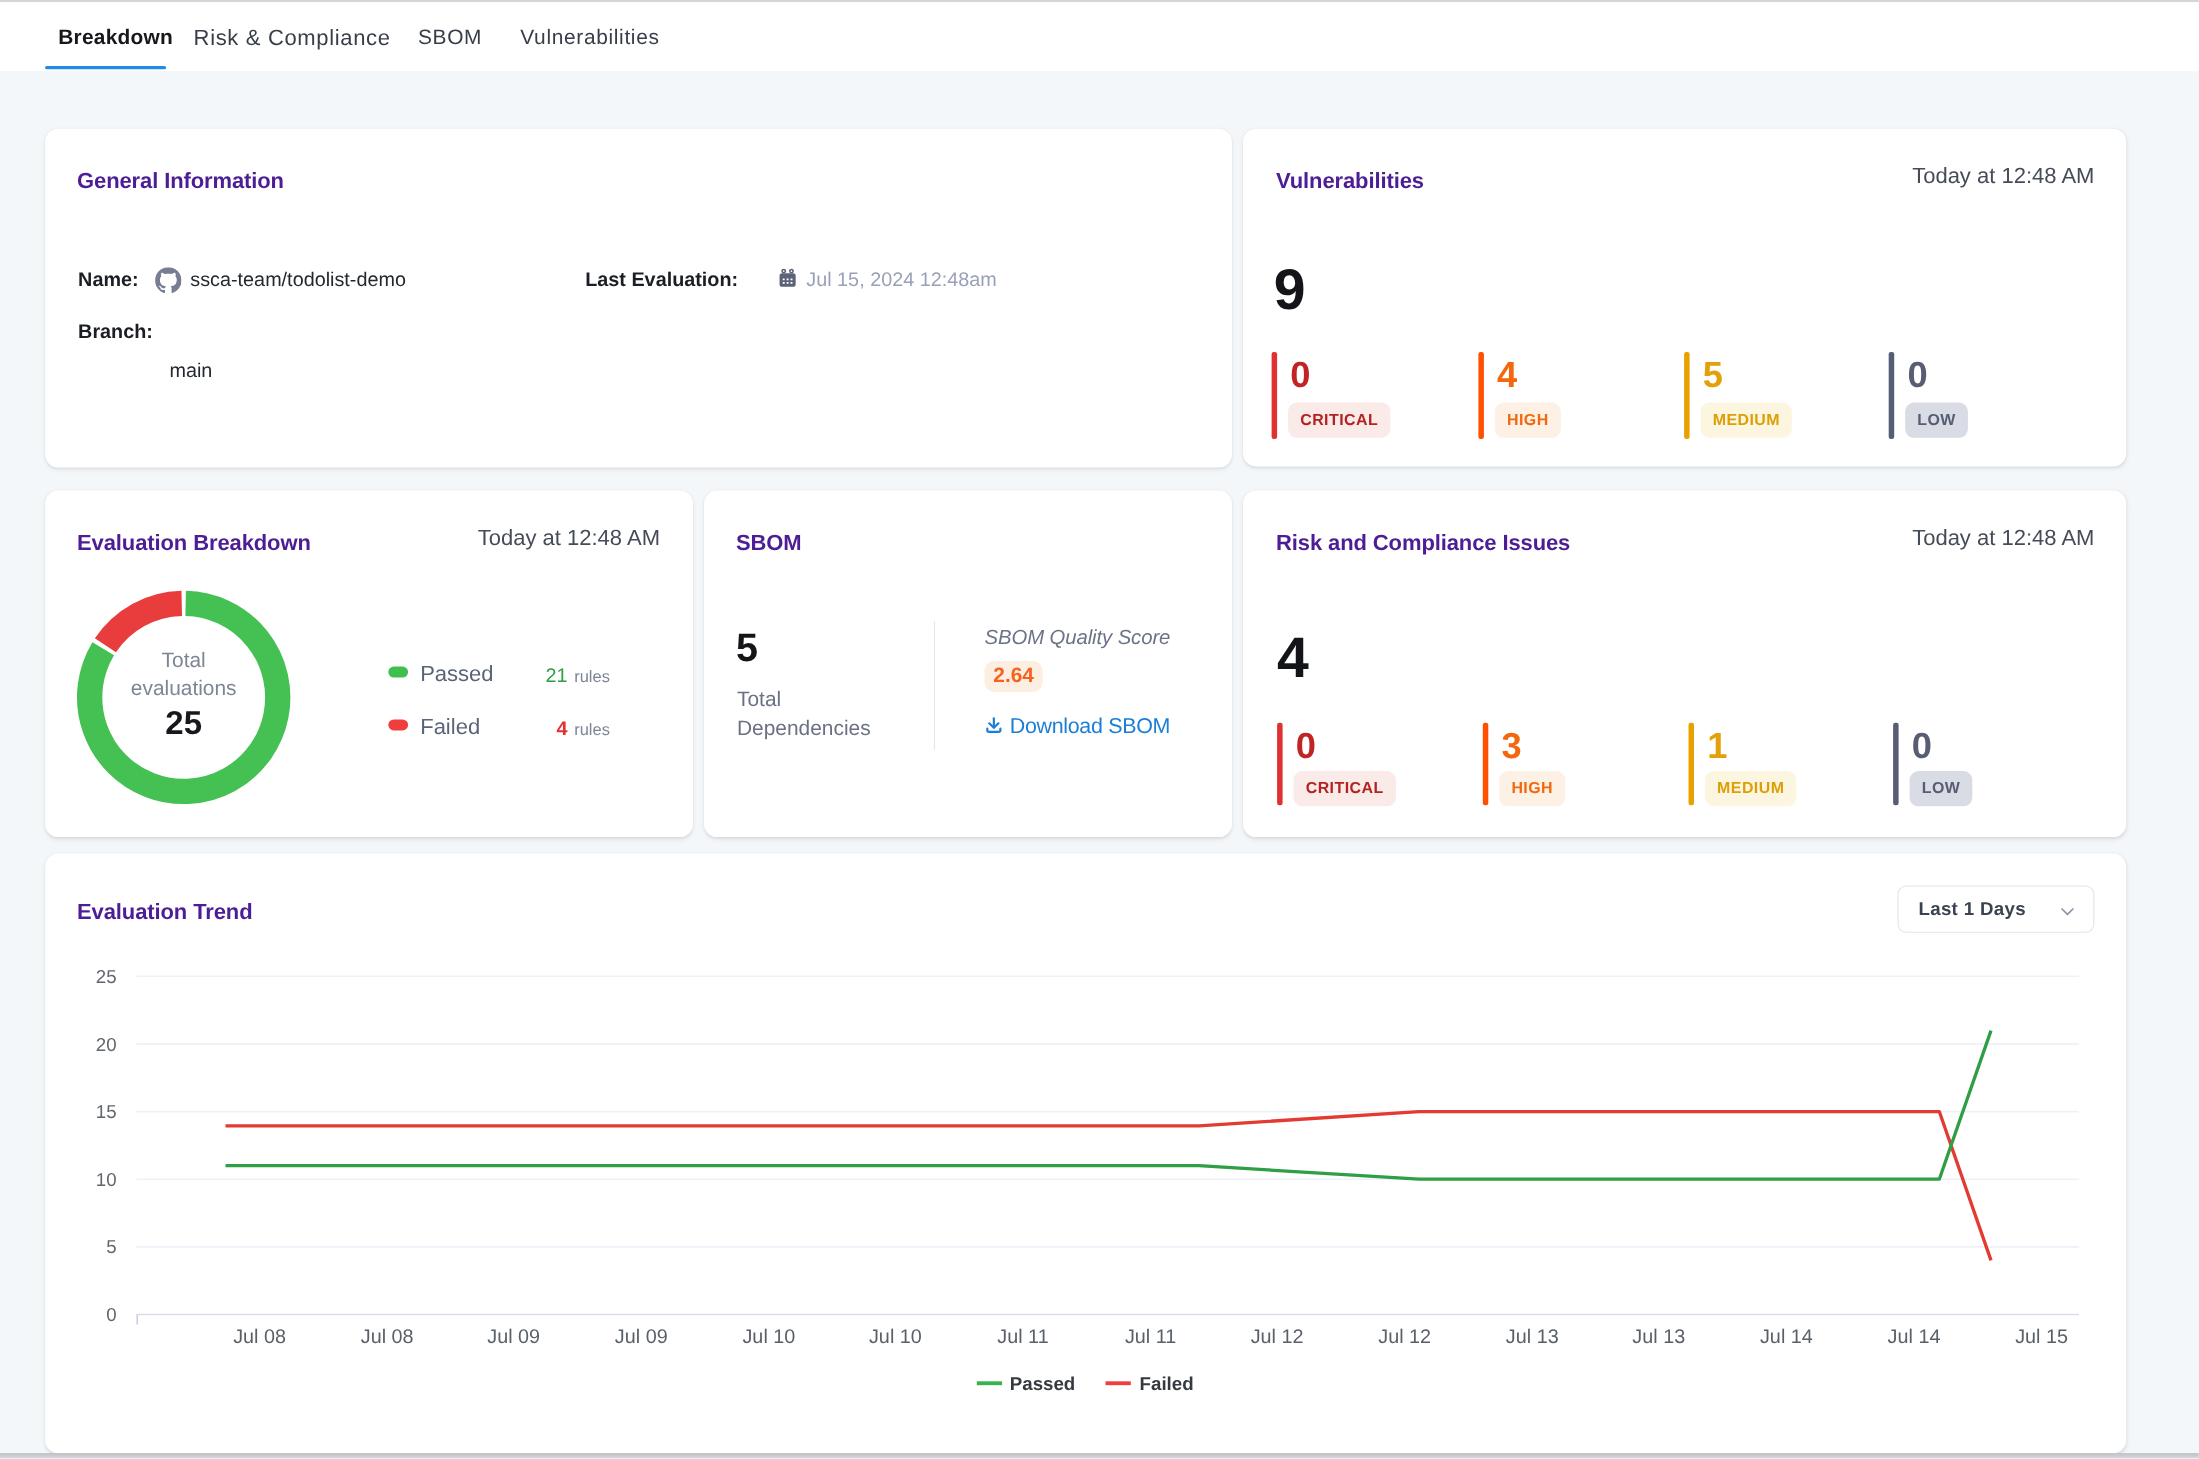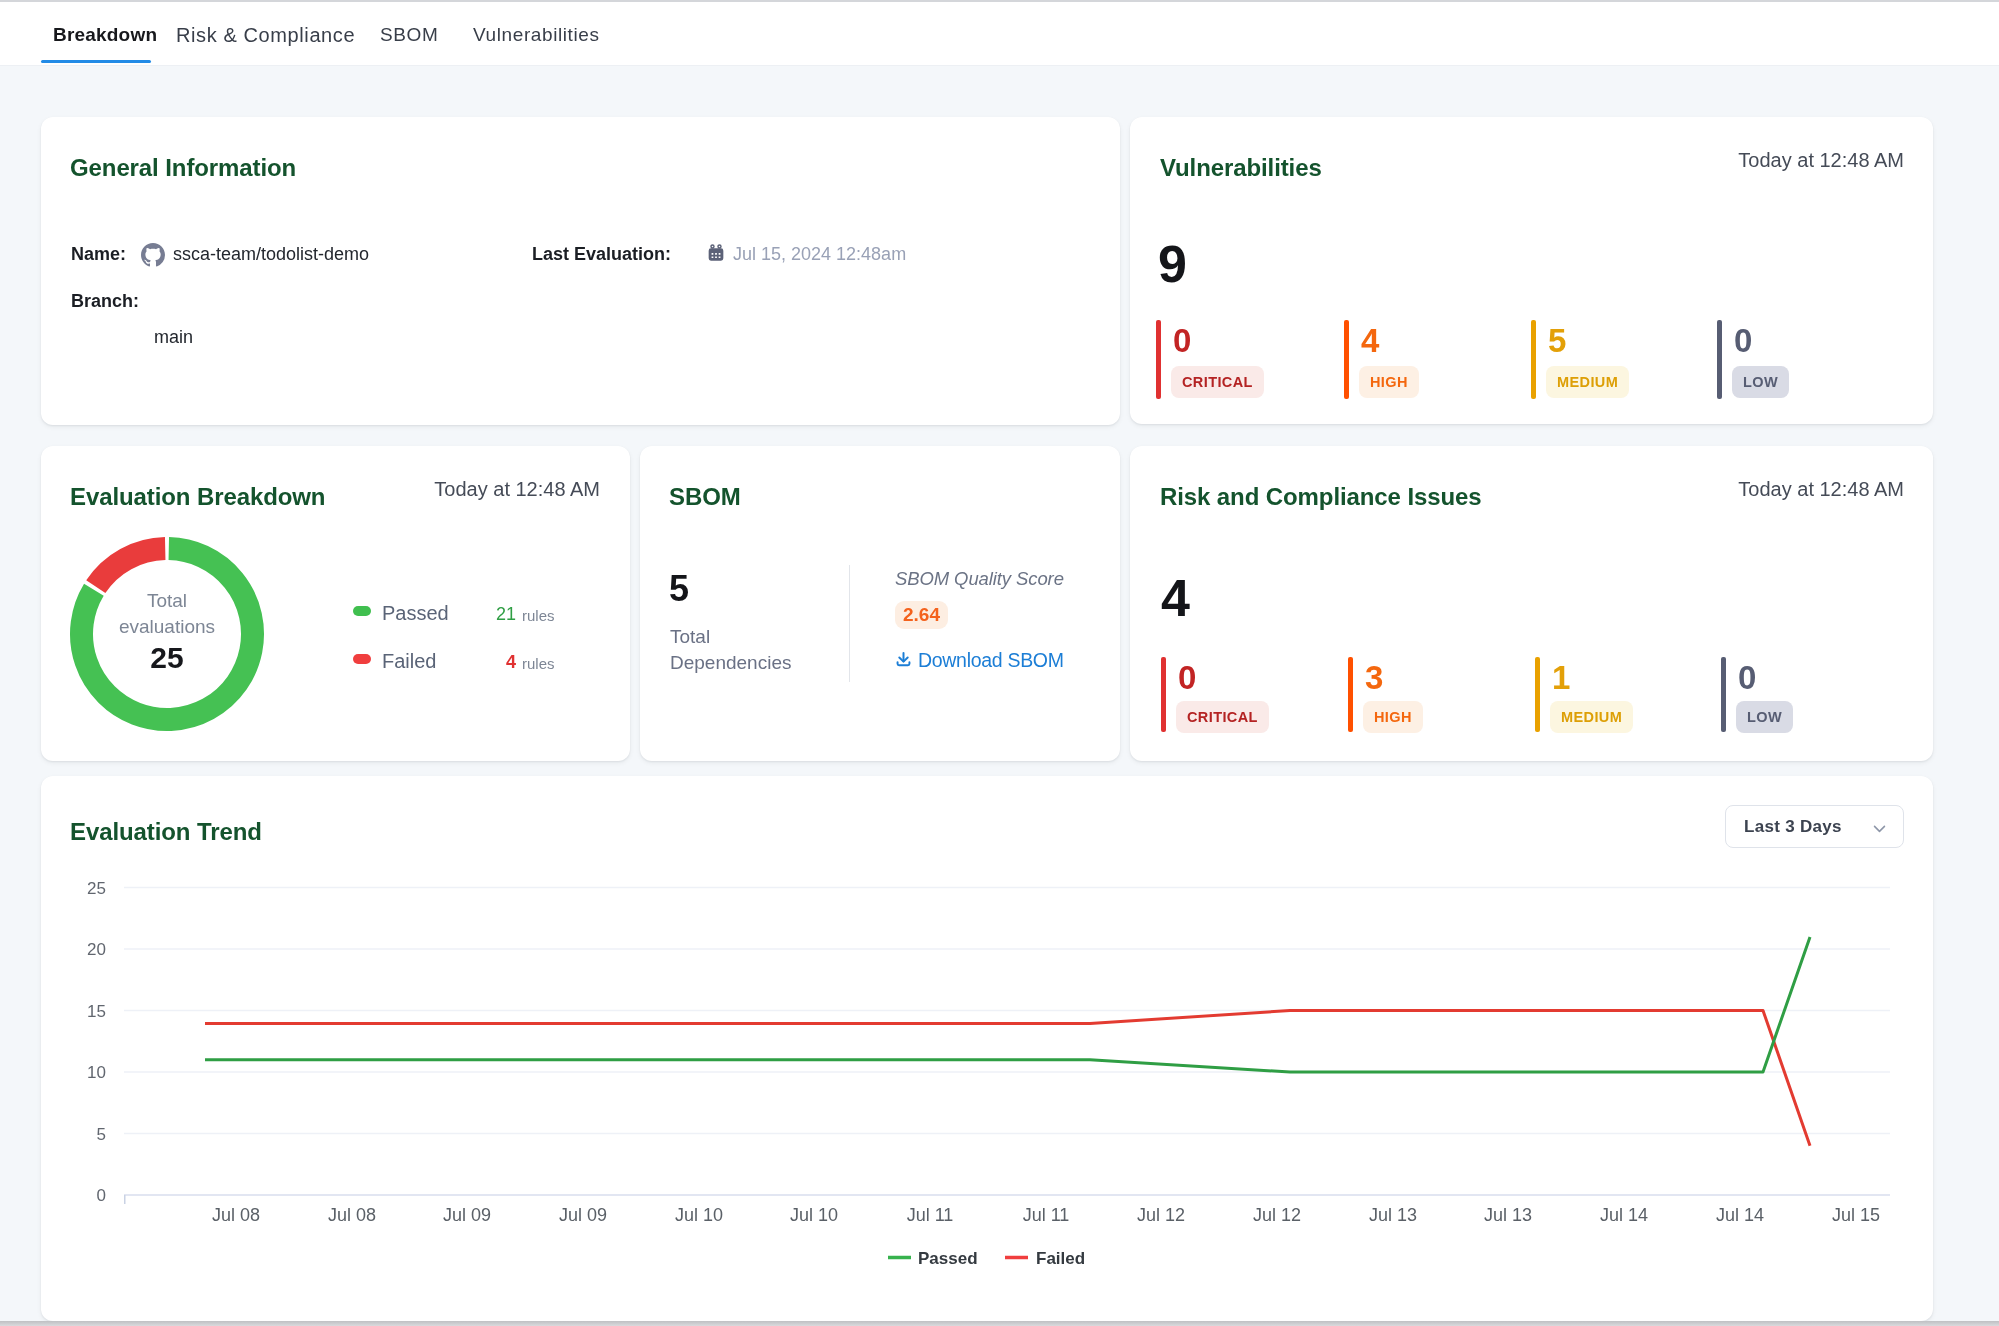--- a/index.html
+++ b/index.html
@@ -1,19 +1,19 @@
 <!DOCTYPE html>
 <html><head>
 <meta charset="utf-8">
 <style>
 * { margin:0; padding:0; box-sizing:border-box; }
 html,body { width:1999px; height:1326px; background:#f4f7fa; font-family:"Liberation Sans", sans-serif; overflow:hidden; position:relative; }
 .abs { position:absolute; }
 .card { position:absolute; background:#fff; border-radius:12px; box-shadow:0 1px 2px rgba(23,28,38,.07), 0 2px 5px rgba(23,28,38,.06); }
-.ctitle { position:absolute; font-size:24px; font-weight:700; color:#14532d; letter-spacing:-0.1px; }
+.ctitle { position:absolute; font-size:20px; font-weight:700; color:#4c1d95; letter-spacing:-0.1px; }
 .today { position:absolute; font-size:20px; color:#454b57; }
 .bignum { position:absolute; font-size:52px; font-weight:700; color:#141519; line-height:1; }
 .sev-bar { position:absolute; width:4.5px; border-radius:2px; }
 .sev-num { position:absolute; font-size:33px; font-weight:700; line-height:1; }
 .sev-badge { position:absolute; height:32px; border-radius:8px; font-size:14.5px; font-weight:700; letter-spacing:0.4px; display:flex; align-items:center; padding:0 11px; }
 .blabel { font-weight:700; color:#1b1e24; font-size:18px; }
 .gray { color:#9aa3b3; }
 </style>
 </head>
 <body>
@@ -107,21 +107,21 @@
 <div class="sev-bar" style="left:1535px;top:657px;height:75px;background:#e9a100;"></div>
 <div class="sev-num" style="left:1552px;top:661px;color:#e3a008;">1</div>
 <div class="sev-badge" style="left:1550px;top:701px;background:#fcf6e0;color:#dd9f06;">MEDIUM</div>
 <div class="sev-bar" style="left:1721px;top:657px;height:75px;background:#575d73;"></div>
 <div class="sev-num" style="left:1738px;top:661px;color:#575d73;">0</div>
 <div class="sev-badge" style="left:1736px;top:701px;background:#d9dbe5;color:#575d73;">LOW</div>
 
 <div class="card" style="left:41px;top:776px;width:1892px;height:545px;"></div>
 <div class="ctitle" style="left:70px;top:818px;">Evaluation Trend</div>
 <div class="abs" style="left:1725px;top:805px;width:179px;height:43px;border:1.5px solid #dfe3ea;border-radius:8px;background:#fff;"></div>
-<div class="abs" style="left:1744px;top:817px;font-size:17px;font-weight:700;color:#3c4350;letter-spacing:0.3px;">Last 3 Days</div>
+<div class="abs" style="left:1744px;top:817px;font-size:17px;font-weight:700;color:#3c4350;letter-spacing:0.3px;">Last 1 Days</div>
 <svg class="abs" style="left:1871px;top:820px;" width="17" height="17" viewBox="0 0 24 24" fill="none" stroke="#8d96a8" stroke-width="2.2" stroke-linecap="round" stroke-linejoin="round">
     <path d="M5 9l7 7 7-7"></path>
   </svg>
 <svg class="abs" style="left:41px;top:776px;" width="1892" height="545" viewBox="0 0 1892 545">
 
   <g stroke="#eef1f7" stroke-width="1.5">
     <line x1="83" y1="111.5" x2="1849" y2="111.5"></line>
     <line x1="83" y1="173" x2="1849" y2="173"></line>
     <line x1="83" y1="234.5" x2="1849" y2="234.5"></line>
     <line x1="83" y1="296" x2="1849" y2="296"></line>

